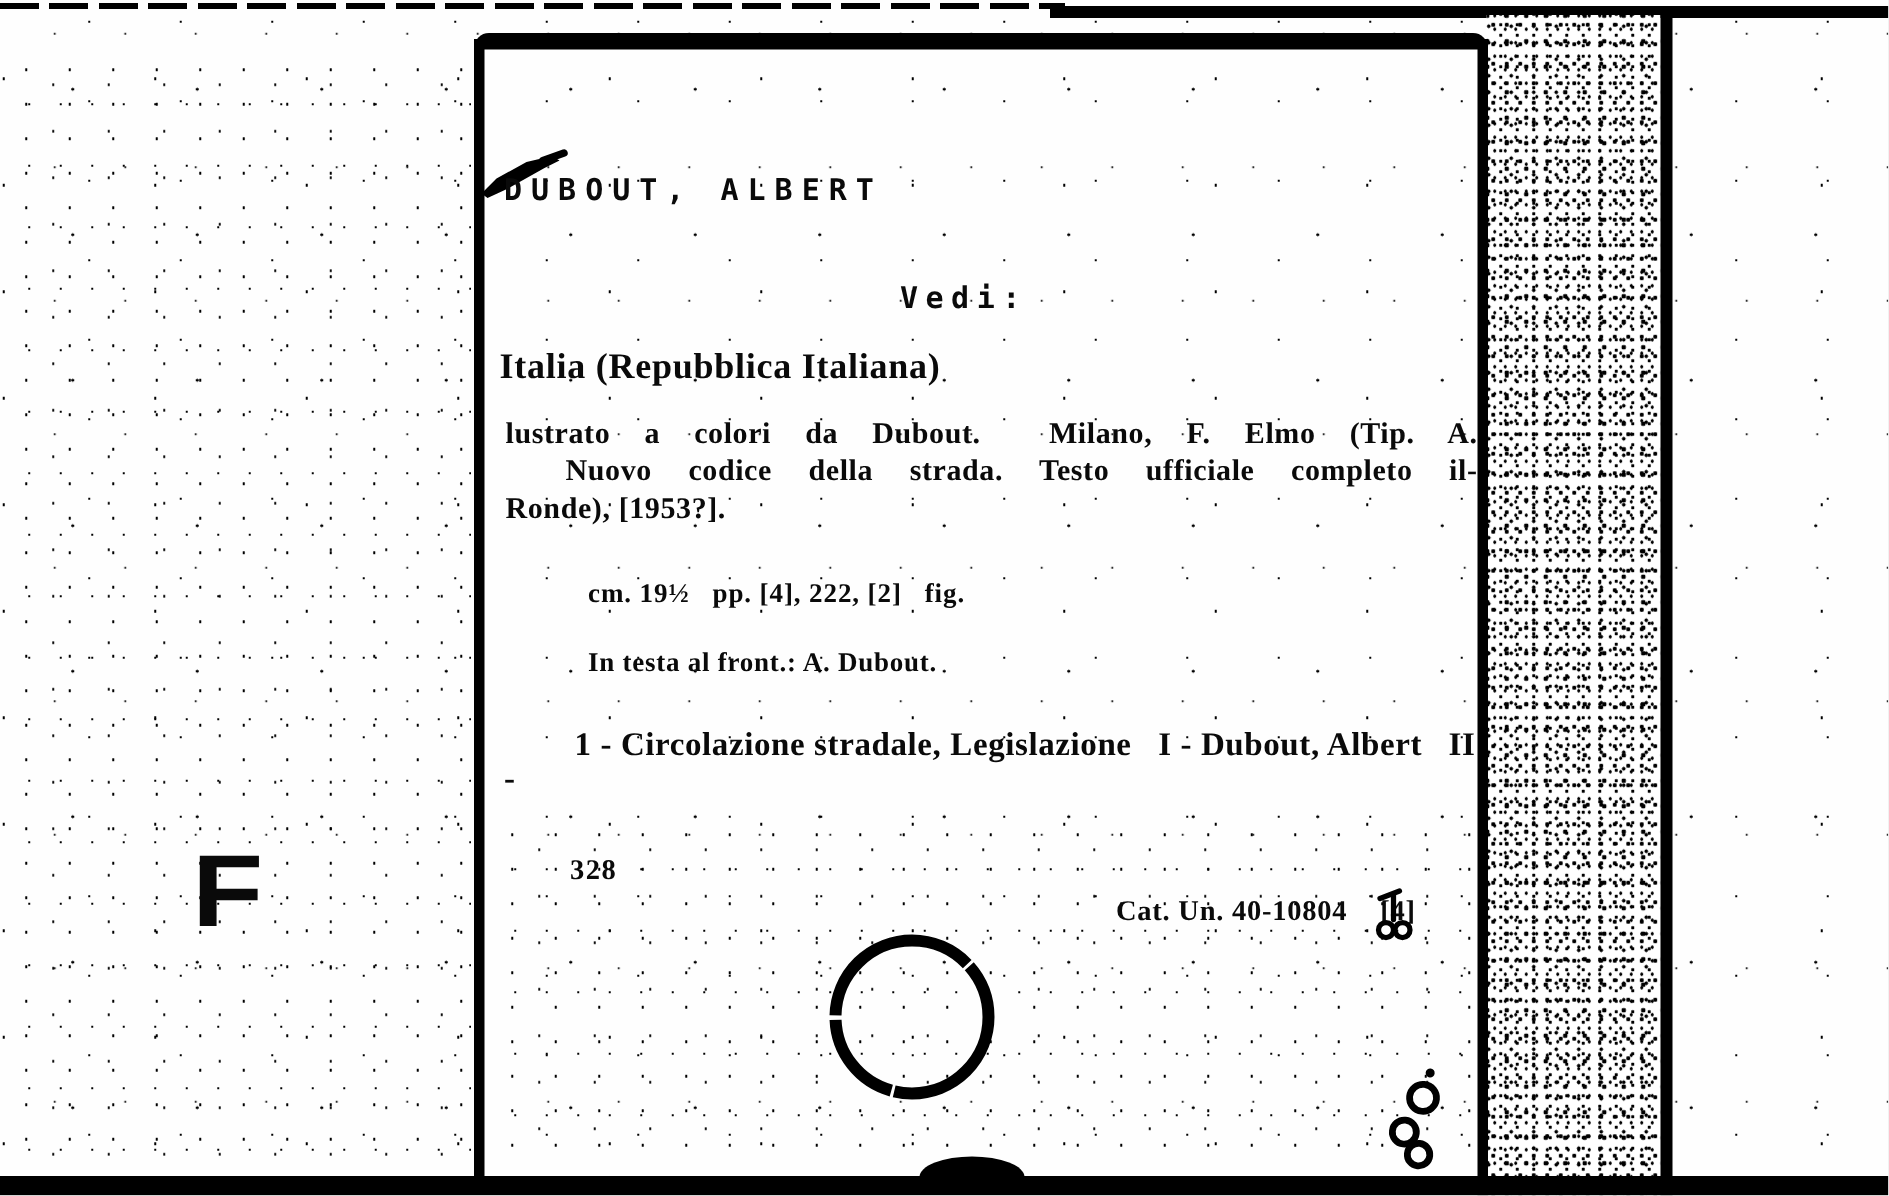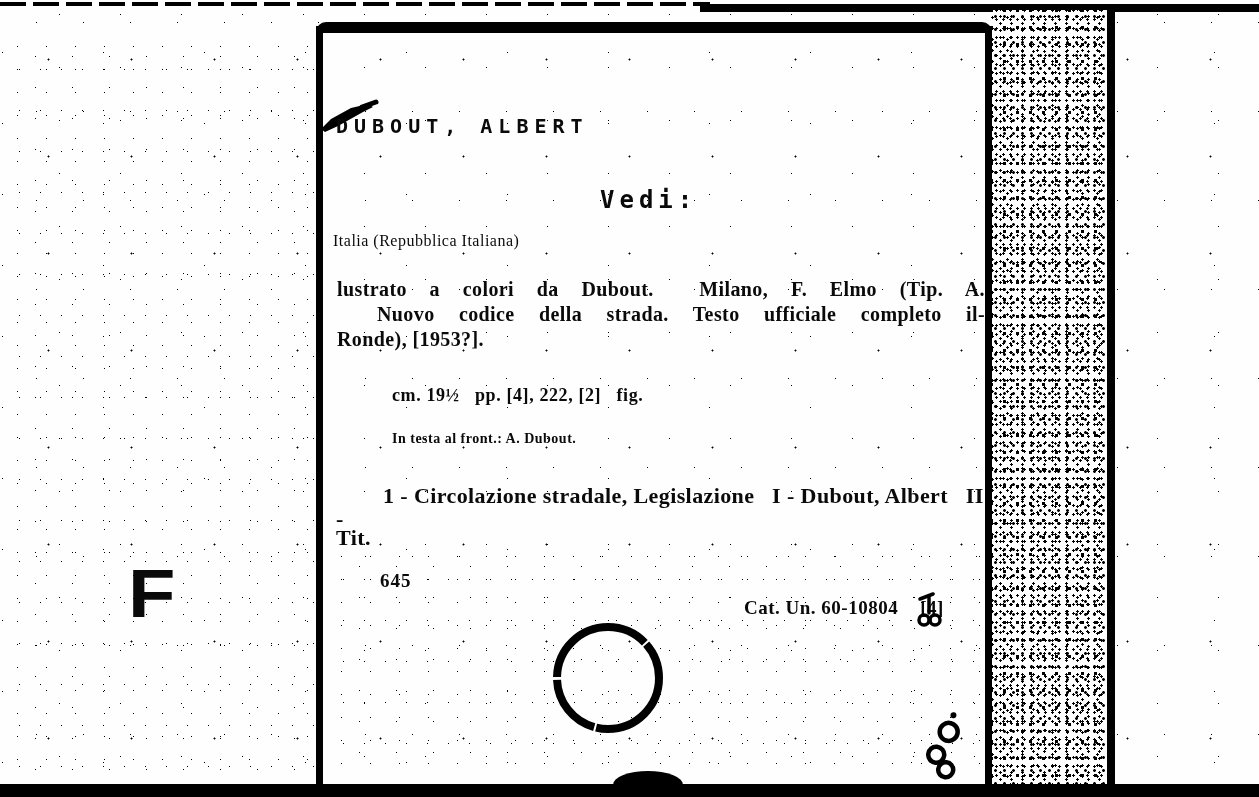--- a/index.html
+++ b/index.html
@@ -61,31 +61,31 @@
   .card-border{position:absolute;background:#000;}
   .card-border-top{left:316px;top:22px;width:676px;height:11px;border-radius:10px 10px 0 0;}
   .card-border-left{left:316px;top:26px;width:7px;height:758px;}
   .card-border-right{left:985px;top:26px;width:7px;height:771px;}
   
   .mono{
     font-family:"DejaVu Sans Mono","Liberation Mono",monospace;
     font-weight:bold;
   }
   .heading{position:absolute;left:336px;top:114px;font-size:20px;letter-spacing:6px;text-align:center;}
-  .vedi{position:absolute;left:600px;top:186px;font-size:24px;letter-spacing:5px;}
+  .vedi{position:absolute;left:600px;top:186px;font-size:20px;letter-spacing:5px;}
   .see-heading{
     position:absolute;left:333px;top:232px;
-    font-size:16px;font-weight:normal;letter-spacing:.5px;
+    font-size:24px;font-weight:bold;letter-spacing:.5px;
   }
   .body-par{position:absolute;left:337px;top:277px;width:648px;font-size:20px;font-weight:bold;letter-spacing:.4px;}
   .bodyline{line-height:25px;}
   .just{text-align:justify;text-align-last:justify;}
   .indent{padding-left:40px;}
   .collation{position:absolute;left:392px;top:385px;font-size:18px;font-weight:bold;letter-spacing:.6px;}
-  .note{position:absolute;left:392px;top:431px;font-size:14px;font-weight:bold;letter-spacing:.5px;}
+  .note{position:absolute;left:392px;top:431px;font-size:18px;font-weight:bold;letter-spacing:.5px;}
   .tracing{position:absolute;left:336px;top:484px;width:660px;font-size:22px;font-weight:bold;letter-spacing:.4px;}
   .tracing-l1{text-indent:47px;line-height:23px;}
   .tracing-l2{line-height:20px;margin-top:-2px;}
   .shelf{position:absolute;left:380px;top:570px;font-size:19px;font-weight:bold;letter-spacing:1px;}
   .catline{position:absolute;left:744px;top:597px;font-size:19px;font-weight:bold;letter-spacing:.5px;}
   .cat-suffix{margin-left:22px;}
   .cat-mark{position:absolute;left:172px;top:-6px;}
   .margin-letter{
     position:absolute;left:128px;top:560px;
     font-family:"Liberation Sans","DejaVu Sans",sans-serif;
@@ -131,27 +131,26 @@
     <div class="bodyline just">lustrato a colori da Dubout.&nbsp; Milano, F. Elmo (Tip. A.</div>
     <div class="bodyline just indent">Nuovo codice della strada. Testo ufficiale completo il-</div>
     <div class="bodyline">Ronde), [1953?].</div>
   </div>
 
   <div class="collation">cm. 19½&nbsp;&nbsp; pp. [4], 222, [2]&nbsp;&nbsp; fig.</div>
   <div class="note">In testa al front.: A. Dubout.</div>
 
   <div class="tracing">
     <div class="tracing-l1">1 - Circolazione stradale, Legislazione&nbsp;&nbsp; I - Dubout, Albert&nbsp;&nbsp; II -</div>
-    <div class="tracing-l2">Tit.</div>
   </div>
 
-  <div class="shelf">645</div>
+  <div class="shelf">328</div>
 
   <div class="catline">
-    <span>Cat. Un. 60-10804</span><span class="cat-suffix">[4]</span>
+    <span>Cat. Un. 40-10804</span><span class="cat-suffix">[4]</span>
     <svg class="cat-mark" width="28" height="40" viewBox="0 0 28 40">
       <path d="M13 5 L13 22" stroke="#000" stroke-width="3.5" stroke-linecap="round"></path>
       <path d="M4 8 L17 3" stroke="#000" stroke-width="3.5" stroke-linecap="round"></path>
       <circle cx="8" cy="29" r="5" fill="none" stroke="#000" stroke-width="3.5"></circle>
       <circle cx="19" cy="29" r="5" fill="none" stroke="#000" stroke-width="3.5"></circle>
     </svg>
   </div>
 
   <svg class="stamp" width="112" height="112" viewBox="0 0 112 112">
     <circle cx="56" cy="56" r="51" fill="none" stroke="#000" stroke-width="8" stroke-dasharray="92 2 64 3 120 2 48 2"></circle>

